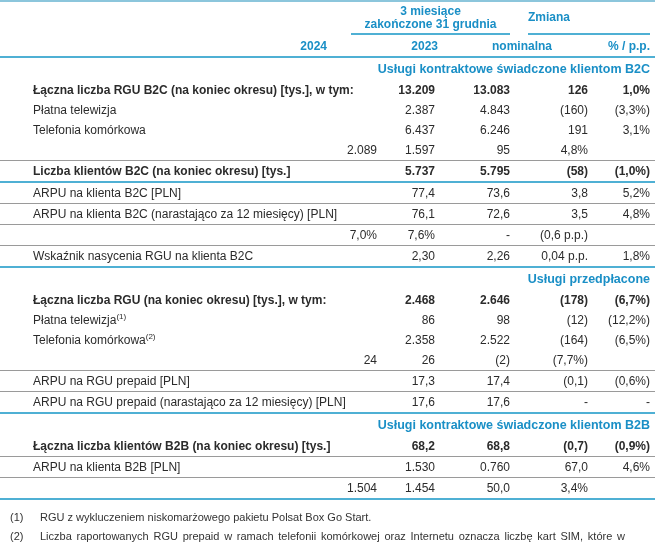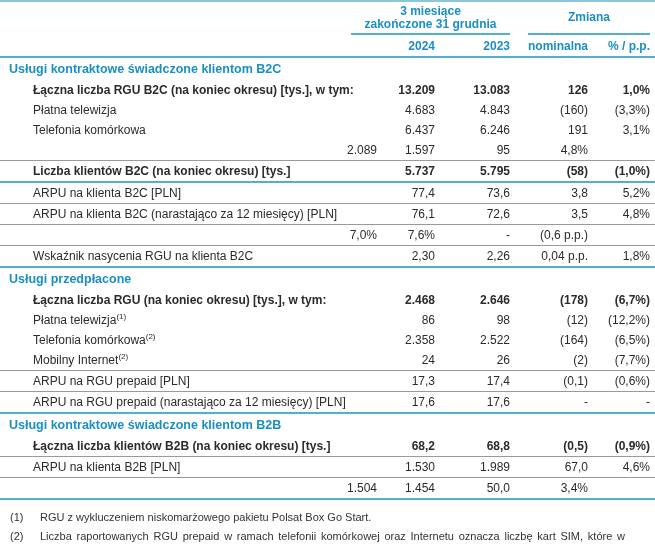--- a/index.html
+++ b/index.html
@@ -21,30 +21,30 @@
   
   .thead{border-bottom:2px solid #4fb0d4;}
   .hrow1{min-height:33px;align-items:end;}
   .period-span{
     grid-column:2/4;text-align:center;
     color:#1a8fc6;font-weight:bold;line-height:13px;
     border-bottom:2px solid #4fb0d4;
     padding-bottom:2px;margin-left:-26px;white-space:nowrap;
   }
   .change-span{
-    grid-column:4/6;text-align:center;
+    grid-column:4/6;text-align:left;
     color:#1a8fc6;font-weight:bold;
     border-bottom:2px solid #4fb0d4;
     padding-bottom:9px;margin-left:18px;align-self:end;
   }
-  .hrow2{height:21px;}
+  .hrow2{height:21px;gap:36px;}
   .hcell{color:#1a8fc6;font-weight:bold;text-align:right;}
   
   .row{height:20px;}
-  .section-row{height:22px;}
+  .section-row{height:22px;text-align:right;}
   .section-title{
     grid-column:1/-1;color:#1a8fc6;font-weight:bold;font-size:12.5px;
   }
   .cell.label{white-space:nowrap;overflow:hidden;padding-left:24px;}
   .cell.label.indent{padding-left:24px;}
   .cell.num{text-align:right;white-space:nowrap;}
   .row.bold .cell{font-weight:bold;}
   .row.b-gray{border-bottom:1px solid #9a9a9a;}
   .row.b-teal{border-bottom:2px solid #4fb0d4;}
   sup{font-size:8px;vertical-align:super;line-height:0;}
@@ -83,21 +83,21 @@
         </div>
         <div class="grid row bold">
           <div class="cell label">Łączna liczba RGU B2C (na koniec okresu) [tys.], w tym:</div>
           <div class="cell num">13.209</div>
           <div class="cell num">13.083</div>
           <div class="cell num">126</div>
           <div class="cell num">1,0%</div>
         </div>
         <div class="grid row">
           <div class="cell label indent">Płatna telewizja</div>
-          <div class="cell num">4.683</div>
+          <div class="cell num">2.387</div>
           <div class="cell num">4.843</div>
           <div class="cell num">(160)</div>
           <div class="cell num">(3,3%)</div>
         </div>
         <div class="grid row">
           <div class="cell label indent">Telefonia komórkowa</div>
           <div class="cell num">6.437</div>
           <div class="cell num">6.246</div>
           <div class="cell num">191</div>
           <div class="cell num">3,1%</div>
@@ -160,21 +160,20 @@
           <div class="cell num">(12,2%)</div>
         </div>
         <div class="grid row">
           <div class="cell label indent">Telefonia komórkowa<sup>(2)</sup></div>
           <div class="cell num">2.358</div>
           <div class="cell num">2.522</div>
           <div class="cell num">(164)</div>
           <div class="cell num">(6,5%)</div>
         </div>
         <div class="grid row b-gray">
-          <div class="cell label indent">Mobilny Internet<sup>(2)</sup></div>
           <div class="cell num">24</div>
           <div class="cell num">26</div>
           <div class="cell num">(2)</div>
           <div class="cell num">(7,7%)</div>
         </div>
         <div class="grid row b-gray">
           <div class="cell label">ARPU na RGU prepaid [PLN]</div>
           <div class="cell num">17,3</div>
           <div class="cell num">17,4</div>
           <div class="cell num">(0,1)</div>
@@ -187,27 +186,27 @@
           <div class="cell num">-</div>
           <div class="cell num">-</div>
         </div>
         <div class="grid row section-row">
           <div class="cell section-title">Usługi kontraktowe świadczone klientom B2B</div>
         </div>
         <div class="grid row bold b-gray">
           <div class="cell label">Łączna liczba klientów B2B (na koniec okresu) [tys.]</div>
           <div class="cell num">68,2</div>
           <div class="cell num">68,8</div>
-          <div class="cell num">(0,5)</div>
+          <div class="cell num">(0,7)</div>
           <div class="cell num">(0,9%)</div>
         </div>
         <div class="grid row b-gray">
           <div class="cell label">ARPU na klienta B2B [PLN]</div>
           <div class="cell num">1.530</div>
-          <div class="cell num">1.989</div>
+          <div class="cell num">0.760</div>
           <div class="cell num">67,0</div>
           <div class="cell num">4,6%</div>
         </div>
         <div class="grid row b-teal">
           <div class="cell num">1.504</div>
           <div class="cell num">1.454</div>
           <div class="cell num">50,0</div>
           <div class="cell num">3,4%</div>
         </div>
       </div>

